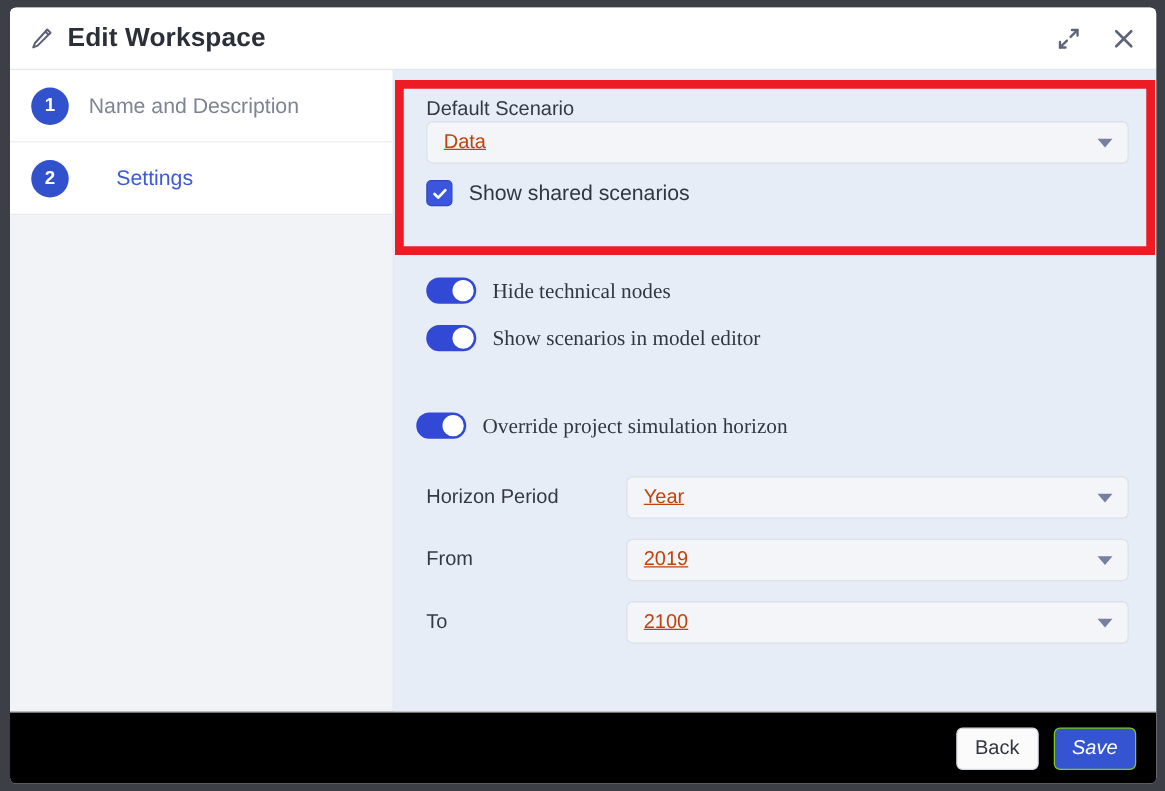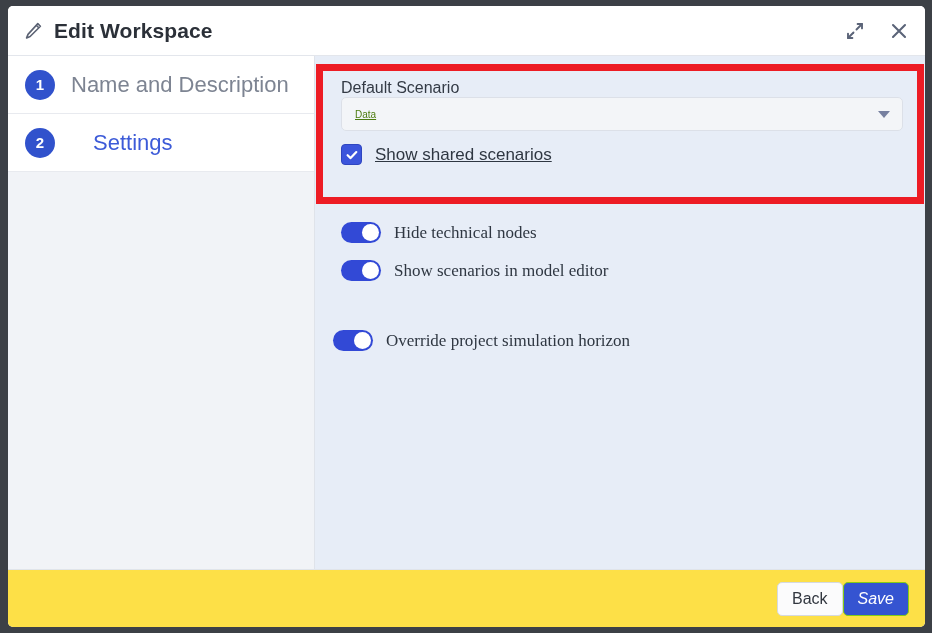--- a/index.html
+++ b/index.html
@@ -105,21 +105,21 @@
     color: #ffffff;
     font-size: 15px;
     font-weight: bold;
     display: flex;
     align-items: center;
     justify-content: center;
     margin-right: 16px;
     flex: none;
   }
   .step-label {
-    font-size: 22px;
+    font-size: 17px;
   }
   .step-label.inactive { color: #7d8492; }
   .step-label.active   { color: #3d5bd8; margin-left: 22px; }
   .sidebar-fill { flex: 1; background: #f1f3f7; }
 
   
   .panel {
     flex: 1;
     background: #e7edf7;
     position: relative;
@@ -143,22 +143,22 @@
     border: 1px solid #dce0e8;
     border-radius: 5px;
     display: flex;
     align-items: center;
     padding: 0 10px 0 13px;
     box-sizing: border-box;
     cursor: pointer;
   }
   .select-value {
     flex: 1;
-    font-size: 10px;
-    color: #4d7c0f;
+    font-size: 16px;
+    color: #c2410c;
     text-decoration: underline;
   }
   .caret {
     width: 0; height: 0;
     border-left: 6px solid transparent;
     border-right: 6px solid transparent;
     border-top: 7px solid #7680a0;
     margin-right: 2px;
     flex: none;
   }
@@ -178,21 +178,20 @@
     display: flex;
     align-items: center;
     justify-content: center;
     margin-right: 13px;
     flex: none;
     box-sizing: border-box;
   }
   .checkbox-label {
     font-size: 17px;
     color: #2f3742;
-    text-decoration: underline;
   }
 
   
   .toggle-row {
     display: flex;
     align-items: center;
     cursor: pointer;
     font-family: Liberation Serif, serif;
   }
   .toggle {
@@ -254,27 +253,27 @@
     height: 140px;
     border: 7px solid #ed1c24;
     box-sizing: border-box;
     pointer-events: none;
   }
 
   
   .footer {
     height: 58px;
     min-height: 58px;
-    background: #fde047;
+    background: #000000;
     border-top: 1px solid #e0e4ea;
     display: flex;
     align-items: center;
     justify-content: flex-end;
     padding-right: 16px;
-    gap: 0;
+    gap: 12px;
     box-sizing: border-box;
   }
   .btn {
     height: 34px;
     min-width: 62px;
     border-radius: 5px;
     font-size: 16px;
     display: flex;
     align-items: center;
     justify-content: center;
@@ -370,20 +369,43 @@
         <span class="toggle-label">Show scenarios in model editor</span>
       </div>
 
       <div class="toggle-row" id="toggle-override">
         <span class="toggle">
             <span class="knob"></span>
           </span>
         <span class="toggle-label">Override project simulation horizon</span>
       </div>
 
+      <div class="horizon">
+        <div class="horizon-row">
+          <span class="horizon-label">Horizon Period</span>
+          <div class="select horizon-select">
+            <span class="select-value">Year</span>
+            <span class="caret"></span>
+          </div>
+        </div>
+        <div class="horizon-row">
+          <span class="horizon-label">From</span>
+          <div class="select horizon-select">
+            <span class="select-value">2019</span>
+            <span class="caret"></span>
+          </div>
+        </div>
+        <div class="horizon-row">
+          <span class="horizon-label">To</span>
+          <div class="select horizon-select">
+            <span class="select-value">2100</span>
+            <span class="caret"></span>
+          </div>
+        </div>
+      </div>
 
       <div class="highlight"></div>
 
     </div>
   </div>
 
   <div class="footer">
     <div class="btn btn-secondary">Back</div>
     <div class="btn btn-primary">Save</div>
   </div>

